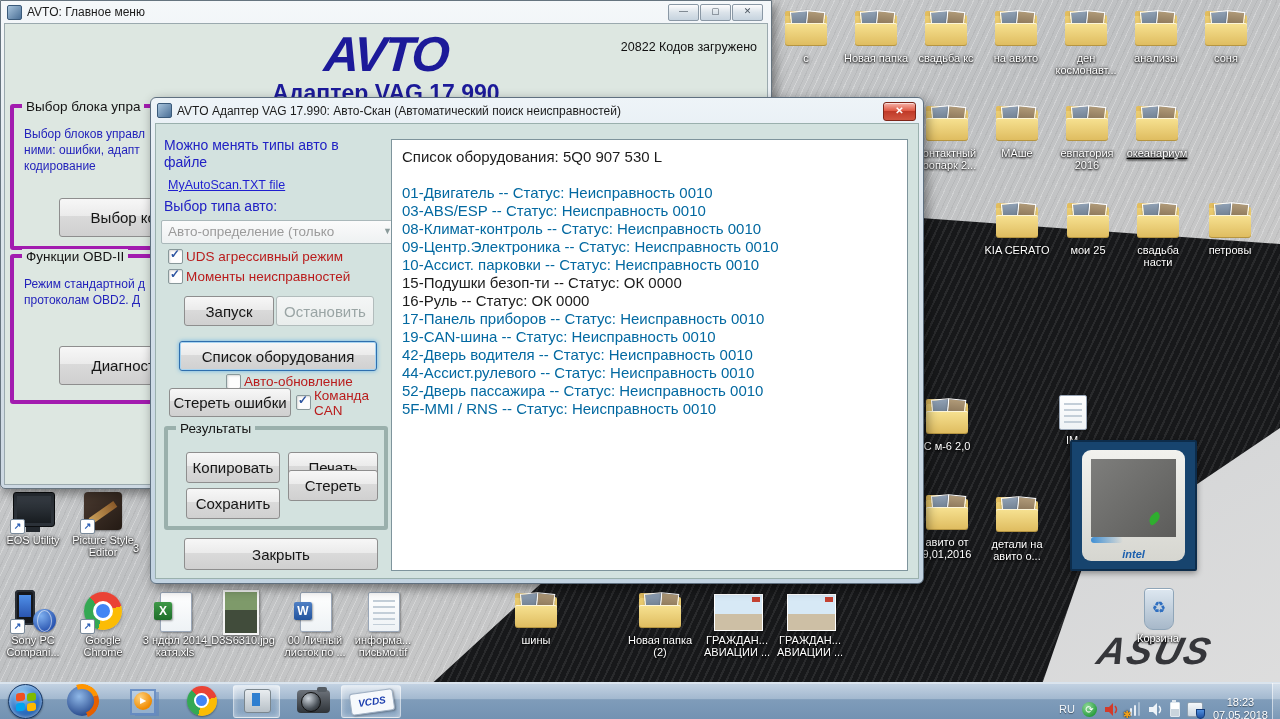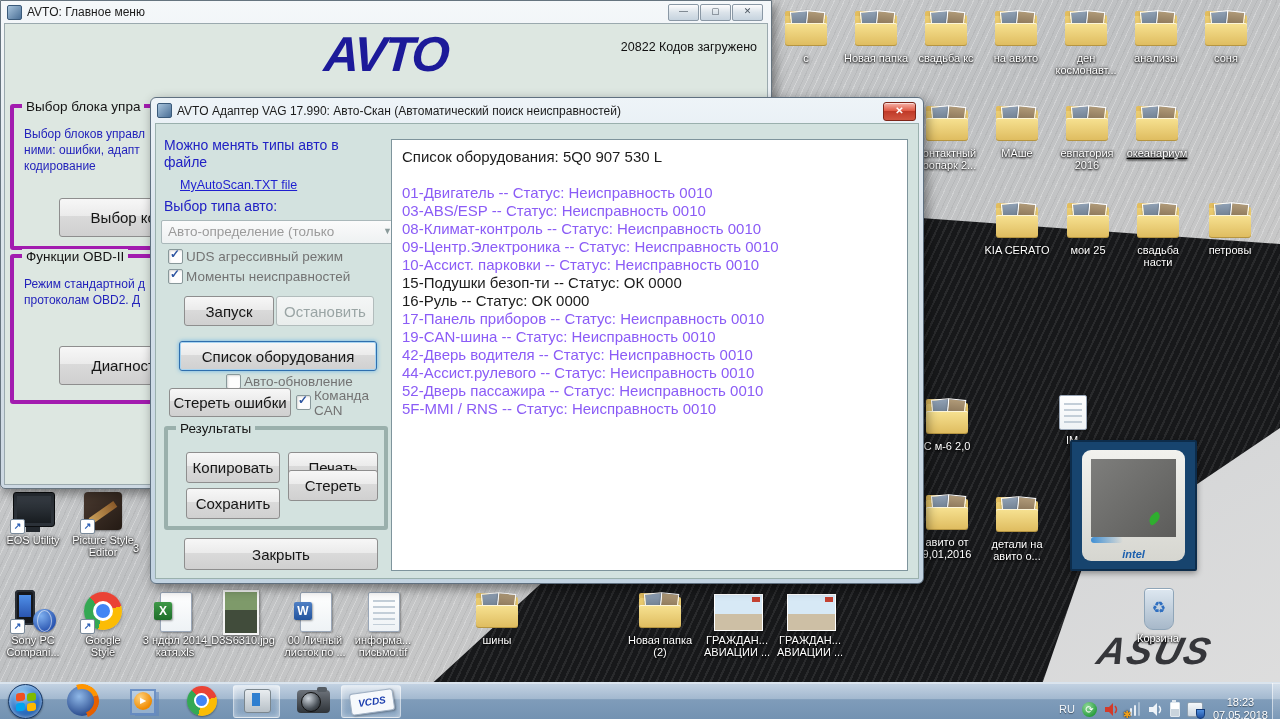--- a/index.html
+++ b/index.html
@@ -115,34 +115,34 @@
   
   .dialog{left:150px;top:97px;width:772px;height:485px;z-index:5;border-radius:6px;
     background:linear-gradient(#eef4f8,#d6e1ea 30%,#c2d3e1);border:1px solid #5f7080}
   .dialog .titlebar{height:25px}
   .dialog .client{top:25px;left:4px;right:4px;bottom:4px;background:#d3e2df;border:1px solid #9ab0ad}
   .close-red{position:absolute;right:7px;top:4px;width:31px;height:17px;border:1px solid #7e2619;border-radius:3px;
     background:linear-gradient(#f6b4aa,#e05b46 45%,#c03a28 50%,#d05540);color:#fff;font-size:10px;font-weight:700;
     line-height:15px;text-align:center;box-shadow:inset 0 1px 0 rgba(255,255,255,.55)}
   .blue{color:#2121c4}
   .hint{position:absolute;left:8px;font-size:14px;line-height:17px;white-space:nowrap}
-  .link{position:absolute;left:24px;font-size:12.5px;text-decoration:underline;color:#1f1fd0;white-space:nowrap}
+  .link{position:absolute;left:12px;font-size:12.5px;text-decoration:underline;color:#1f1fd0;white-space:nowrap}
   .combo{position:absolute;left:5px;top:96px;width:212px;height:22px;border:1px solid #aab8ba;border-radius:2px;
     background:linear-gradient(#fbfbfb,#eef1f2);color:#9b9b9b;font-size:13.5px;line-height:21px;
     padding:0 16px 0 6px;white-space:nowrap;overflow:hidden}
   .combo .arr{position:absolute;right:4px;top:0;line-height:21px;font-size:9px;color:#8a9a9a}
   .cb{position:absolute;width:13px;height:13px;background:#fdfdfd;border:1px solid #88989a;border-radius:2px;
     box-shadow:inset 1px 1px 2px rgba(0,0,0,.15)}
   .cb.on::after{content:"✓";position:absolute;left:1px;top:-3px;font-size:12px;font-weight:700;color:#2c54a0}
-  .cbl{position:absolute;font-size:13.5px;color:#737373;white-space:nowrap;line-height:15px}
+  .cbl{position:absolute;font-size:13.5px;color:#b91c1c;white-space:nowrap;line-height:15px}
   .listbox{position:absolute;left:235px;top:15px;width:517px;height:432px;background:#fff;
     border:1px solid #7e949c;overflow:hidden;padding:8px 10px;box-sizing:border-box}
   .scan-header{font-size:15px;color:#1c1c1c;line-height:18px}
   .scan-line{font-size:15px;line-height:18px;white-space:nowrap}
-  .scan-line.fault{color:#8b5cf6}
+  .scan-line.fault{color:#0369a1}
   .scan-line.ok{color:#1c1c1c}
   .scan-line:first-child{margin-top:18px}
   
   .taskbar{position:absolute;left:0;right:0;bottom:0;height:36px;z-index:6;
     background:linear-gradient(#c4d3e3,#a2b8cf 45%,#7f9cba 46%,#7392b2);
     border-top:1px solid #d9e4ee;box-shadow:inset 0 1px 0 rgba(255,255,255,.4)}
   .start{position:absolute;left:8px;top:1px;width:33px;height:33px;border-radius:50%;border:1px solid #1a3a66;
     background:radial-gradient(circle at 40% 30%,#9fd4f7,#2a6fc4 55%,#123f7e);
     box-shadow:inset 0 0 5px rgba(255,255,255,.7),0 1px 2px rgba(0,0,0,.4)}
   .start i{position:absolute;width:9px;height:8px;border-radius:2px 3px 2px 3px;transform:skewY(-8deg)}
@@ -454,21 +454,21 @@
         <div>Compani...</div>
       </div>
     </div>
     <div class="di t-chrome" style="left: 67px; top: 590px;">
       <div class="glyph g-chrome">
         <i class="chrome"></i>
         <i class="sc">↗</i>
       </div>
       <div class="lbl">
         <div>Google</div>
-        <div>Style</div>
+        <div>Chrome</div>
       </div>
     </div>
     <div class="di t-xls" style="left: 139px; top: 590px;">
       <div class="glyph g-xls">
         <i class="page"></i>
         <i class="xbadge">X</i>
       </div>
       <div class="lbl">
         <div>3 ндфл 2014</div>
         <div>катя.xls</div>
@@ -494,21 +494,21 @@
     </div>
     <div class="di t-doc" style="left: 347px; top: 590px;">
       <div class="glyph g-doc">
         <i class="page lines"></i>
       </div>
       <div class="lbl">
         <div>информа...</div>
         <div>письмо.tif</div>
       </div>
     </div>
-    <div class="di t-folder-photo" style="left: 461px; top: 590px;">
+    <div class="di t-folder-photo" style="left: 500px; top: 590px;">
       <div class="glyph g-folder-photo">
         <i class="fb"></i>
         <i class="ph a"></i>
         <i class="ph b"></i>
         <i class="ff"></i>
       </div>
       <div class="lbl">
         <div>шины</div>
       </div>
     </div>
@@ -565,20 +565,21 @@
     <span class="app-ico"></span>
     <span>AVTO:  Главное меню</span>
   </div>
   <div class="cap-btns">
     <span class="cap-btn">—</span>
     <span class="cap-btn">▢</span>
     <span class="cap-btn">✕</span>
   </div>
   <div class="client">
     <div class="logo">AVTO</div>
+    <div class="subtitle">Адаптер VAG 17.990</div>
     <div class="codes">20822 Кодов загружено</div>
 
     <div class="group" style="left:5px;top:80px;width:192px;height:138px">
       <span class="gt">Выбор блока упра</span>
       <div class="gdesc">
         <div>Выбор блоков управл</div>
         <div>ними: ошибки, адапт</div>
         <div>кодирование</div>
       </div>
       <div class="btn" style="left:45px;top:90px;width:150px;height:37px">Выбор контр</div>

